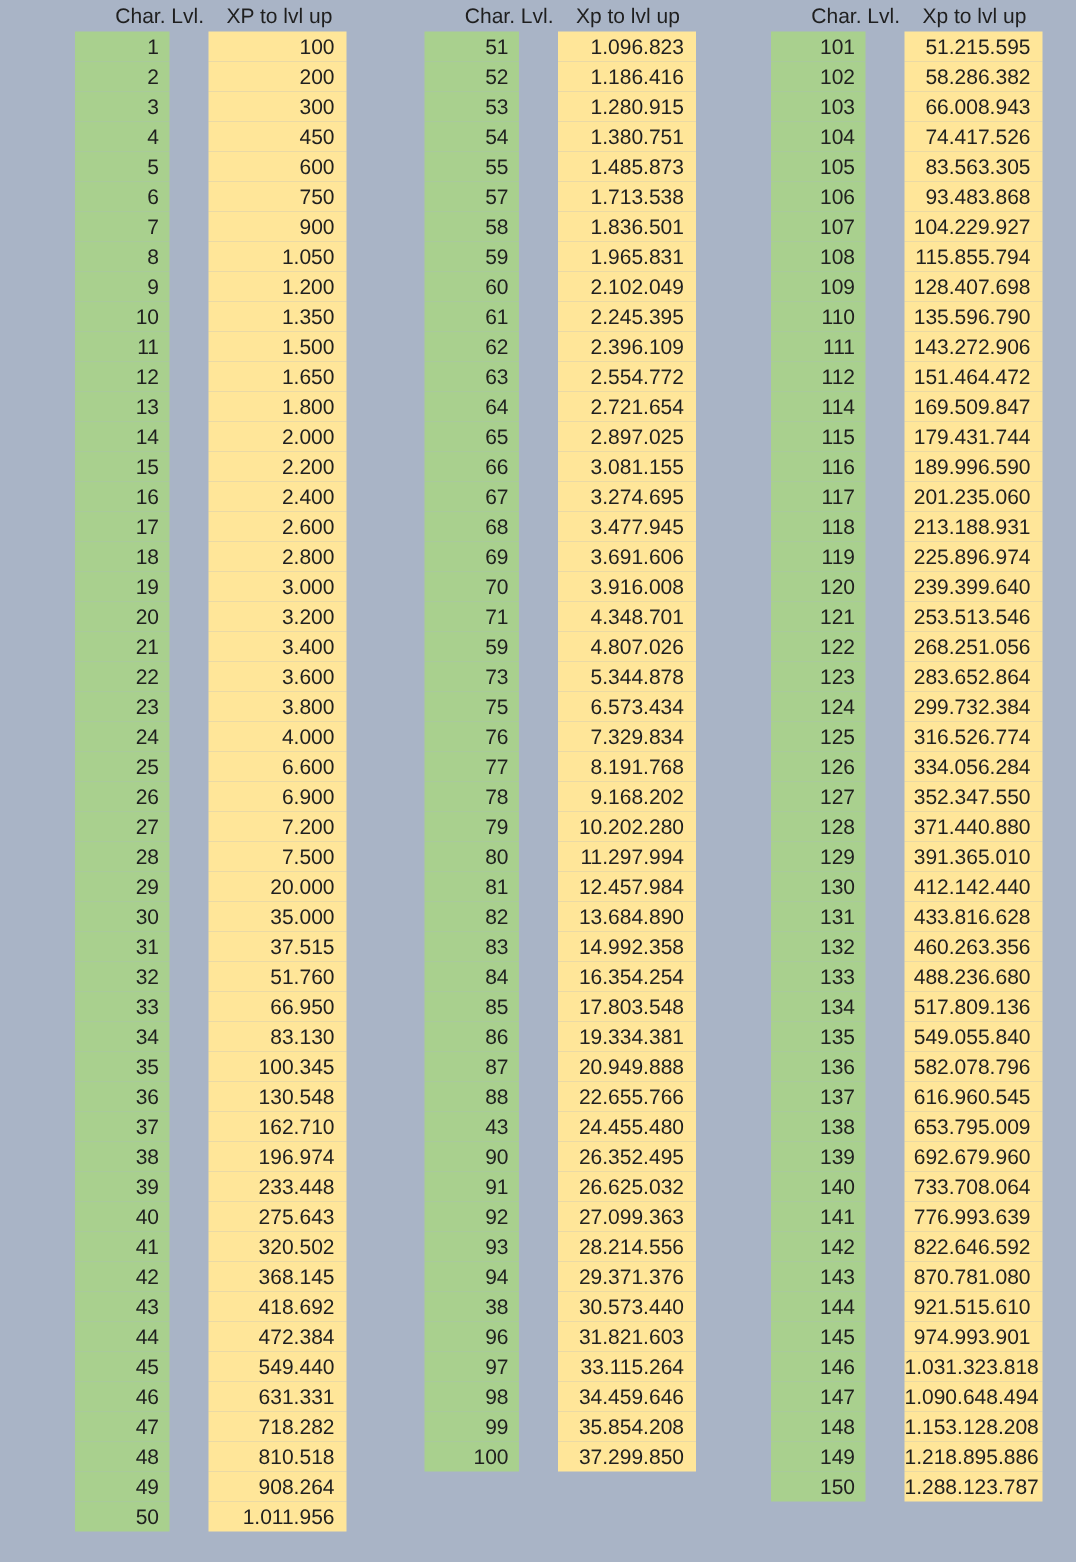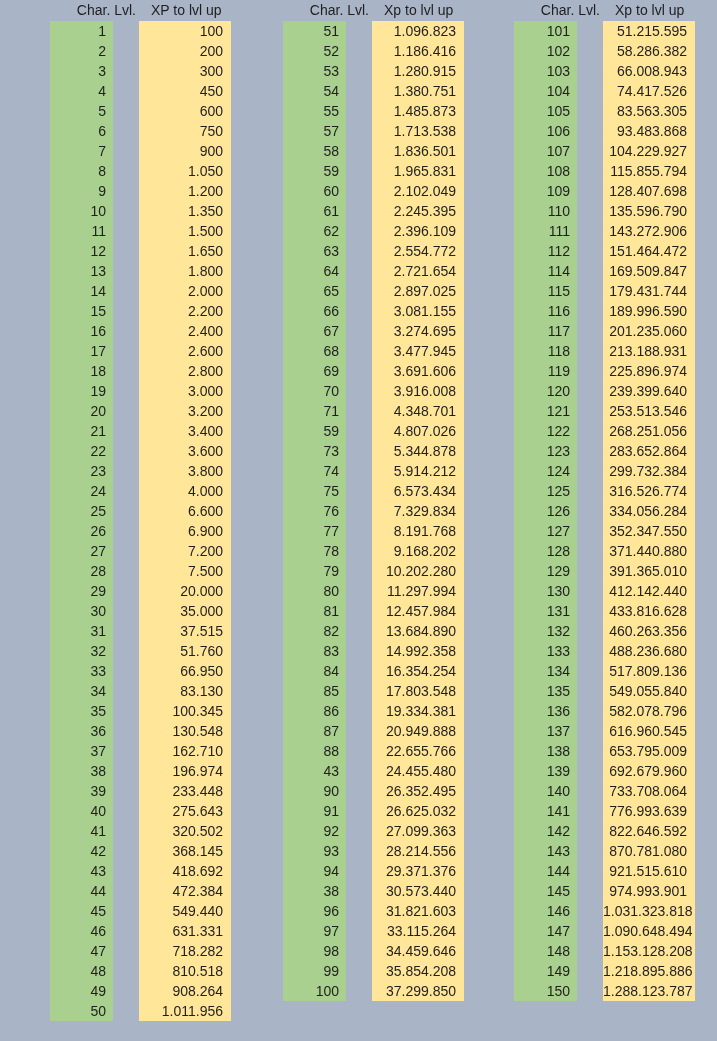--- a/index.html
+++ b/index.html
@@ -436,25 +436,20 @@
         <div class="cell level">59</div>
         <div class="gap"></div>
         <div class="cell xp">4.807.026</div>
       </div>
       <div class="row">
         <div class="cell level">73</div>
         <div class="gap"></div>
         <div class="cell xp">5.344.878</div>
       </div>
       <div class="row">
-        <div class="cell level">74</div>
-        <div class="gap"></div>
-        <div class="cell xp">5.914.212</div>
-      </div>
-      <div class="row">
         <div class="cell level">75</div>
         <div class="gap"></div>
         <div class="cell xp">6.573.434</div>
       </div>
       <div class="row">
         <div class="cell level">76</div>
         <div class="gap"></div>
         <div class="cell xp">7.329.834</div>
       </div>
       <div class="row">

